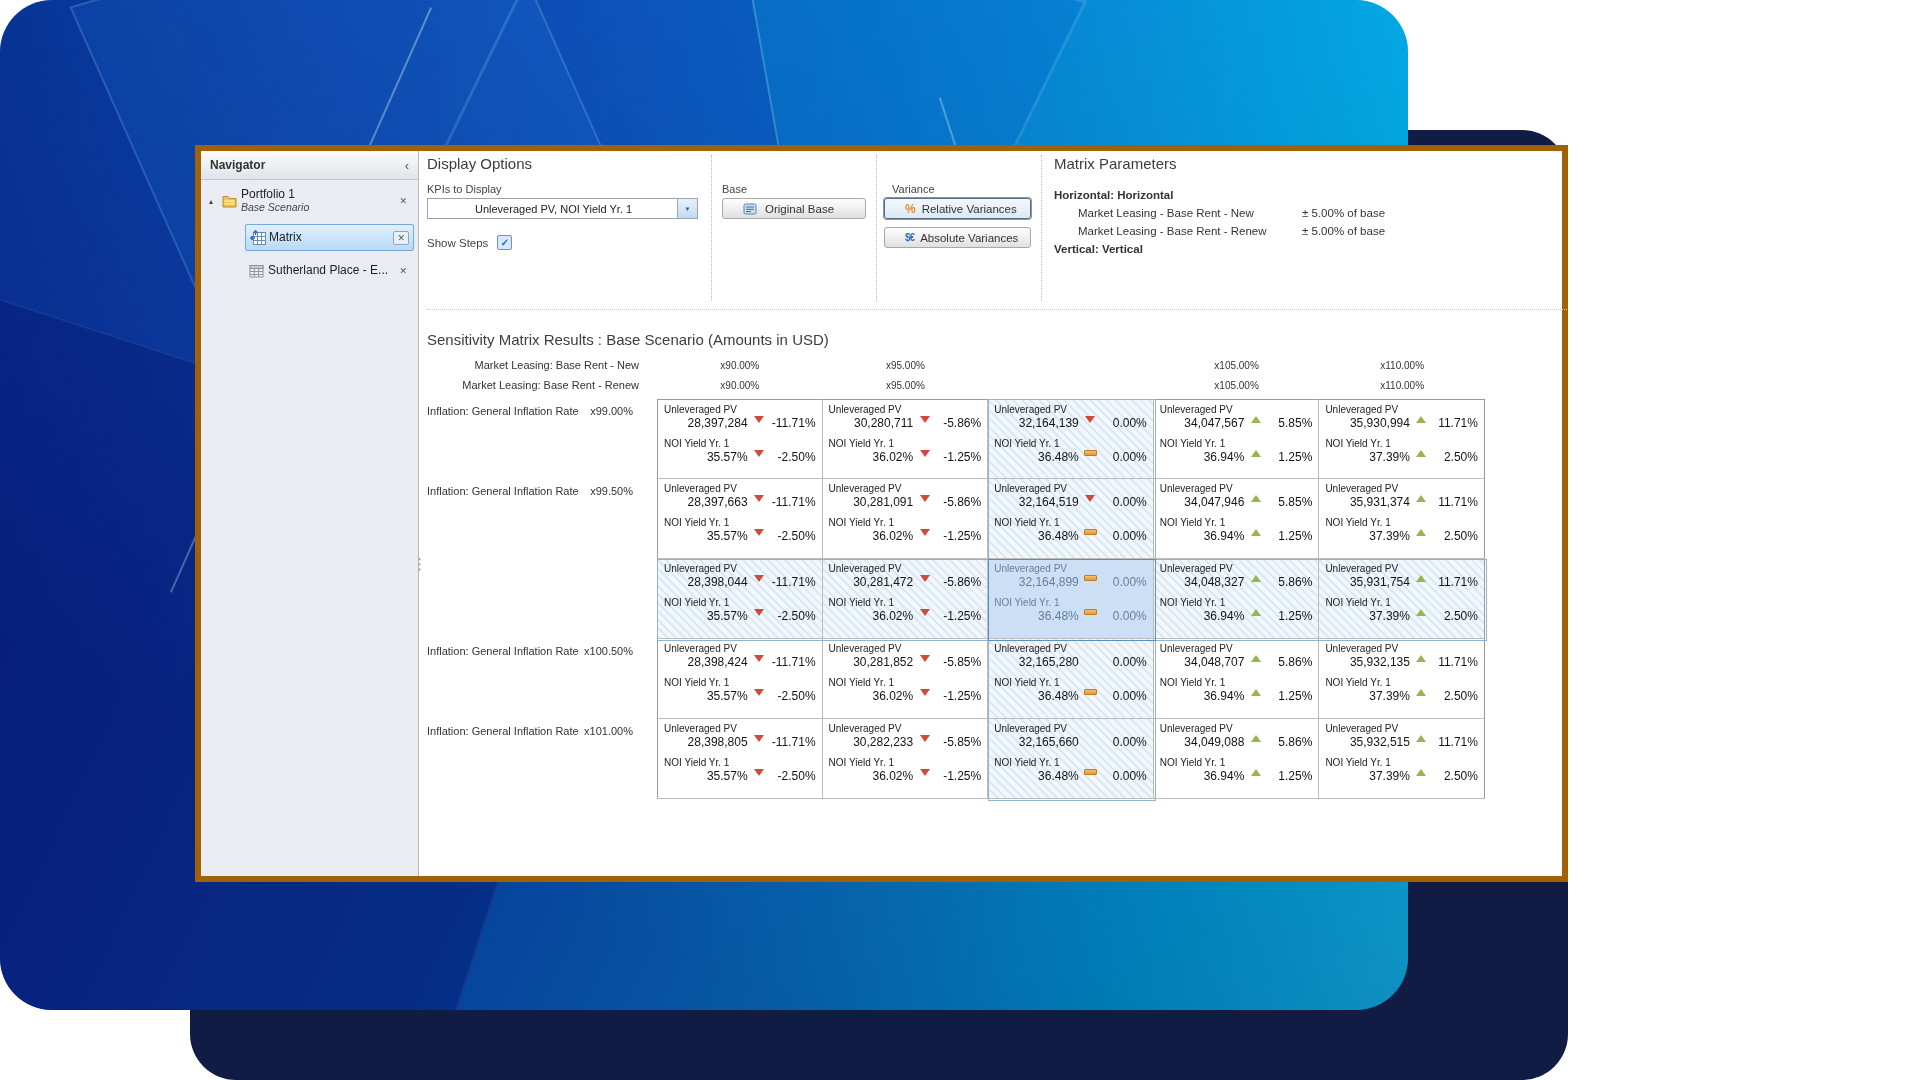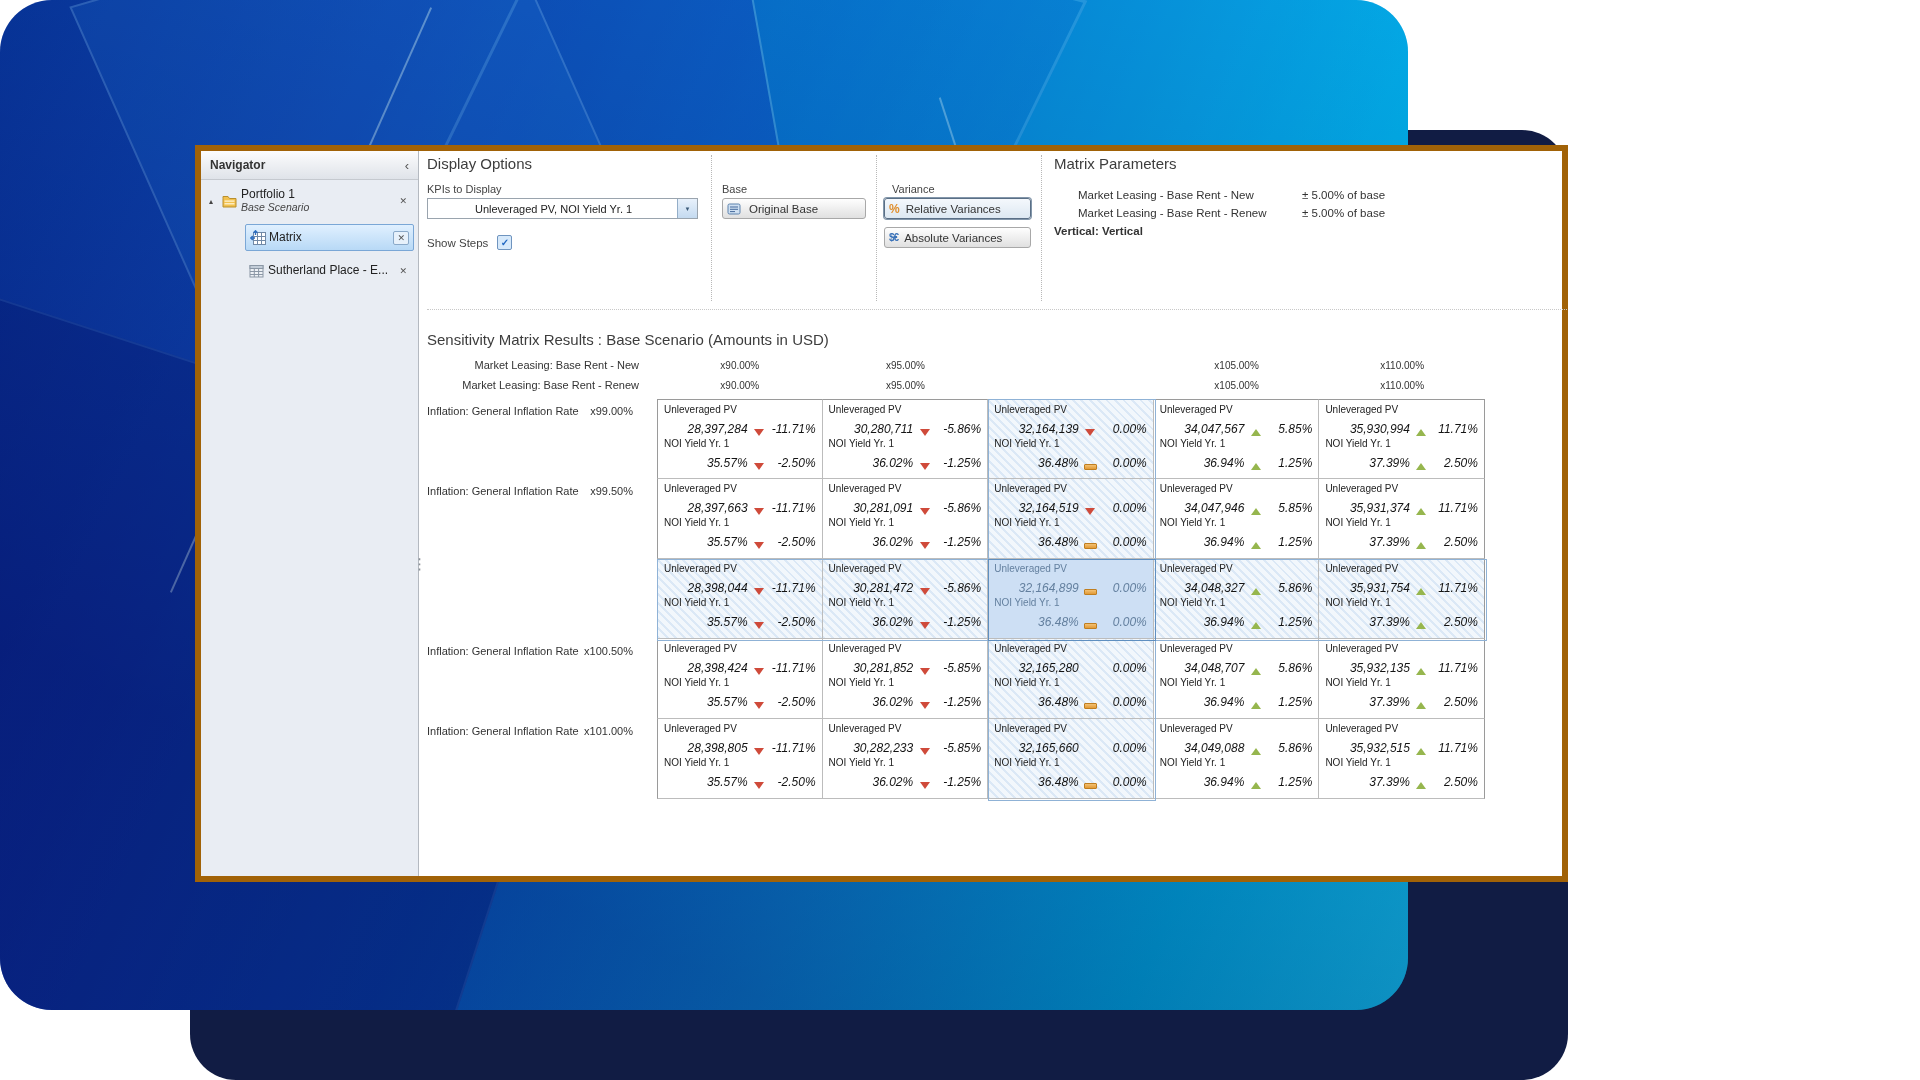--- a/index.html
+++ b/index.html
@@ -61,21 +61,21 @@
   .combo{left:7px;top:47px;width:271px;height:21px;border:1px solid #9aa4ae;background:#fff;
          display:flex;align-items:center;box-sizing:border-box;cursor:pointer;}
   .combo-text{flex:1;font-size:11px;color:#222;padding-left:5px;white-space:nowrap;overflow:hidden;margin-left:42px;}
   .combo-arrow{width:19px;align-self:stretch;border-left:1px solid #94aec8;
                background:linear-gradient(#e8f1fb,#c4daf0);display:flex;align-items:center;justify-content:center;
                font-size:6px;color:#3c5a78;}
   .showsteps{left:7px;top:84px;display:flex;align-items:center;gap:9px;}
   .checkbox{width:13px;height:13px;border:1px solid #6f94bf;background:#d6e9fb;border-radius:2px;
             display:flex;align-items:center;justify-content:center;font-size:10px;font-weight:bold;color:#1f66c1;cursor:pointer;}
 
-  .btn{height:21px;display:flex;align-items:center;gap:6px;padding:0 4px;font-size:11.5px;color:#333;
+  .btn{height:21px;display:flex;align-items:center;gap:6px;padding:0 20px;font-size:11.5px;color:#333;
        background:linear-gradient(#fefefe,#e0e0e0);border:1px solid #a8a8a8;border-radius:3px;
        box-sizing:border-box;cursor:pointer;white-space:nowrap;}
   .btn.selected{border-color:#5a6f86;box-shadow:0 0 0 1px #8296aa;background:linear-gradient(#f4f8fc,#dde8f2);}
   .pct-ico{color:#e08f2e;font-weight:bold;font-size:12px;line-height:12px;}
   .cur-ico{color:#3a72b8;font-weight:bold;font-size:10px;line-height:12px;letter-spacing:-1px;}
 
   .mp-lines{left:634px;top:35px;width:520px;font-size:11.5px;color:#333;}
   .mp-line{height:18px;display:flex;align-items:center;}
   .mp-line.head{font-weight:bold;}
   .mp-line .mp-name{margin-left:24px;width:224px;}
@@ -94,21 +94,21 @@
   .cell{border:solid #bcbcbc;border-width:0 1px 1px 0;padding:2px 6px 0 6px;background:#fff;
         box-sizing:border-box;cursor:cell;}
   .cell.first{border-left:1px solid #9a9a9a;}
   .cell.top{border-top:1px solid #9a9a9a;}
   .body-row:last-child .cell{border-bottom-color:#9a9a9a;}
   .cell:last-child{border-right-color:#9a9a9a;}
   .cell.hl{background:repeating-linear-gradient(45deg,#dbe8f6 0 2px,#f2f7fc 2px 6px);}
   .cell.center{background:#cddff4;}
   .cell.center .kpi,.cell.center .v,.cell.center .pc{color:#64809f;}
   .kpi{font-size:10px;color:#222;height:14px;line-height:15px;text-align:left;}
-  .vline{display:flex;align-items:flex-end;height:20px;font-size:12px;color:#141414;font-style:italic;}
+  .vline{display:flex;align-items:flex-start;height:20px;font-size:12px;color:#141414;}
   .v{flex:1;text-align:right;}
   .ind{width:13px;margin-left:5px;display:flex;align-items:center;justify-content:center;flex:none;}
   .pc{width:50px;text-align:right;flex:none;}
   .tri-down{width:0;height:0;border-left:5px solid transparent;border-right:5px solid transparent;border-top:7px solid #cf4a3a;}
   .tri-up{width:0;height:0;border-left:5px solid transparent;border-right:5px solid transparent;border-bottom:7px solid #96b64e;}
   .dash{width:11px;height:4px;background:linear-gradient(#f3c173,#e29a36);border:1px solid #c07e20;border-radius:1px;}
   .outline{position:absolute;border:1px solid #8fb2d6;pointer-events:none;}
   .outline.strong{border-color:#5f8fc0;}
 </style>
 </head>
@@ -219,20 +219,21 @@
         <span class="pct-ico">%</span>
         <span>Relative Variances</span>
       </div>
       <div class="abs btn" style="left:464px;top:76px;width:147px">
         <span class="cur-ico">$€</span>
         <span>Absolute Variances</span>
       </div>
 
       <div class="abs sec-title" style="left:634px;top:4px">Matrix Parameters</div>
       <div class="abs mp-lines">
+          <div class="mp-line head">Horizontal: Horizontal</div>
           <div class="mp-line">
             <span class="mp-name">Market Leasing - Base Rent - New</span>
             <span class="mp-range">± 5.00% of base</span>
           </div>
           <div class="mp-line">
             <span class="mp-name">Market Leasing - Base Rent - Renew</span>
             <span class="mp-range">± 5.00% of base</span>
           </div>
           <div class="mp-line head">Vertical: Vertical</div>
         </div>

